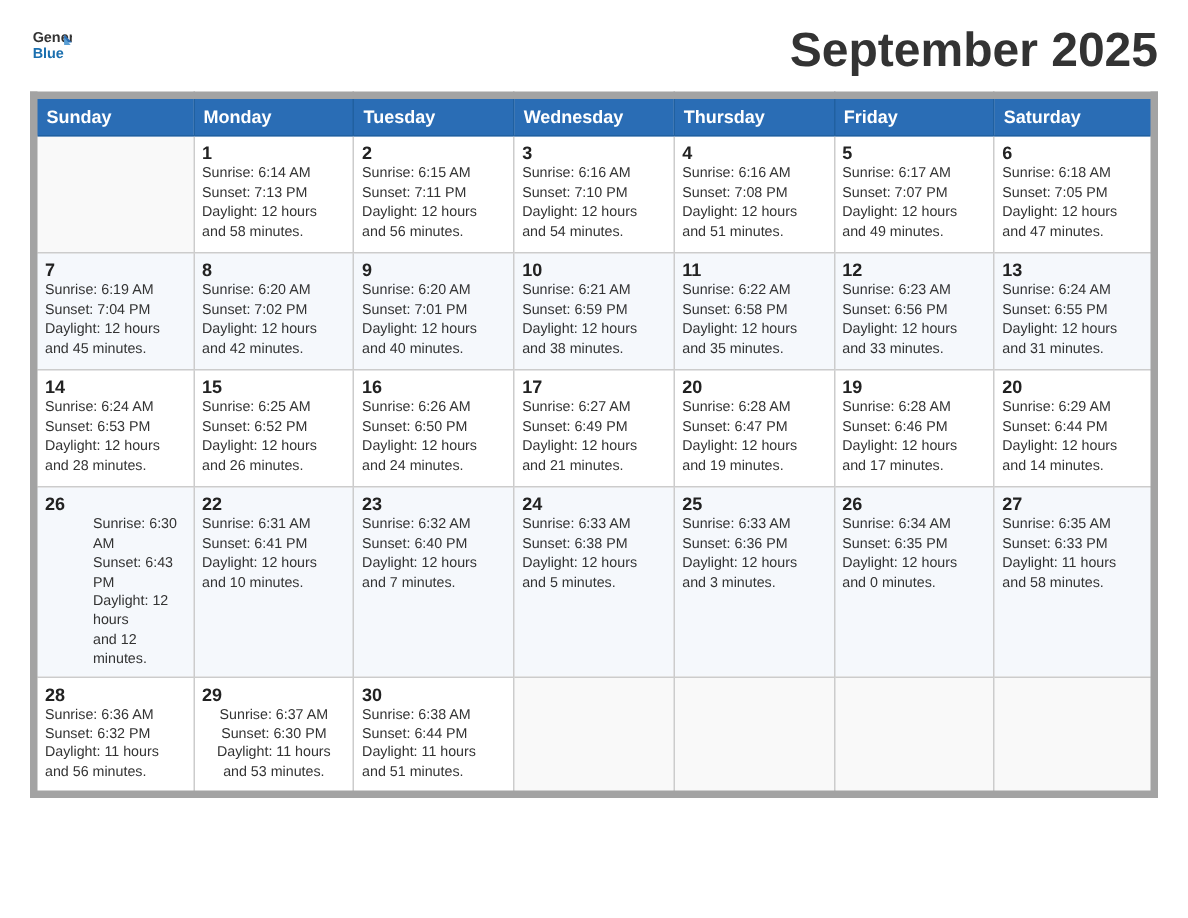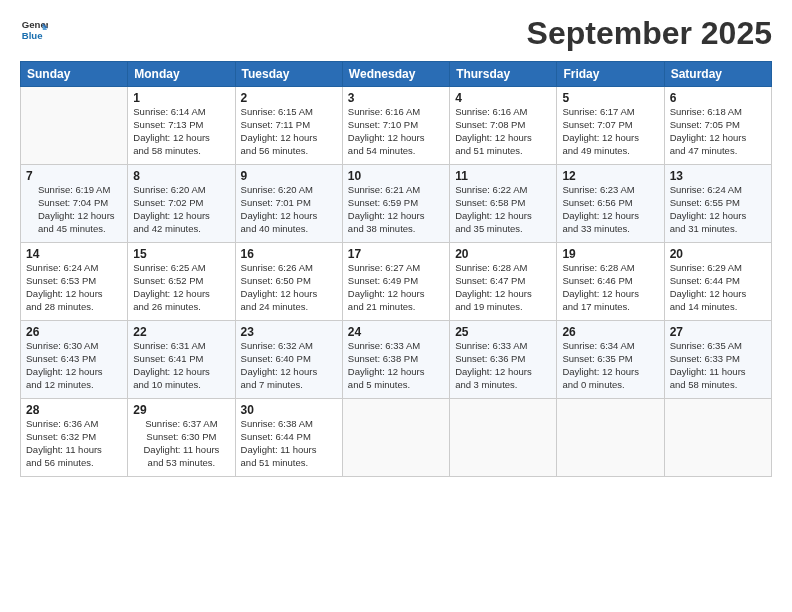--- a/index.html
+++ b/index.html
@@ -40,21 +40,21 @@
       color: #333;
       line-height: 1.1;
     }
     .location {
       font-size: 14px;
       color: #555;
     }
     .calendar-table {
       width: 100%;
       border-collapse: collapse;
-      border: 1px solid #a3a3a3;
+      border: 5px solid #a3a3a3;
       padding-left: 32px;
     }
     .calendar-table th {
       background: #2a6db5;
       color: #fff;
       font-size: 12px;
       font-weight: bold;
       padding: 5px 6px;
       text-align: left;
       border: 1px solid #2060a0;
@@ -158,21 +158,21 @@
             <span class="day-number">6</span>
             <div class="day-info" style="white-space: pre-line;">Sunrise: 6:18 AM
 Sunset: 7:05 PM
 Daylight: 12 hours
 and 47 minutes.</div>
           </td>
         </tr>
         <tr>
           <td>
             <span class="day-number">7</span>
-            <div class="day-info" style="white-space: pre-line; margin-left: 12px;">Sunrise: 6:19 AM
+            <div class="day-info" style="white-space: pre-line;">Sunrise: 6:19 AM
 Sunset: 7:04 PM
 Daylight: 12 hours
 and 45 minutes.</div>
           </td>
           <td>
             <span class="day-number">8</span>
             <div class="day-info" style="white-space: pre-line;">Sunrise: 6:20 AM
 Sunset: 7:02 PM
 Daylight: 12 hours
 and 42 minutes.</div>
@@ -260,21 +260,21 @@
             <span class="day-number">20</span>
             <div class="day-info" style="white-space: pre-line;">Sunrise: 6:29 AM
 Sunset: 6:44 PM
 Daylight: 12 hours
 and 14 minutes.</div>
           </td>
         </tr>
         <tr>
           <td>
             <span class="day-number">26</span>
-            <div class="day-info" style="white-space: pre-line;">Sunrise: 6:30 AM
+            <div class="day-info" style="white-space: pre-line; margin-left: 32px;">Sunrise: 6:30 AM
 Sunset: 6:43 PM
 Daylight: 12 hours
 and 12 minutes.</div>
           </td>
           <td>
             <span class="day-number">22</span>
             <div class="day-info" style="white-space: pre-line;">Sunrise: 6:31 AM
 Sunset: 6:41 PM
 Daylight: 12 hours
 and 10 minutes.</div>

